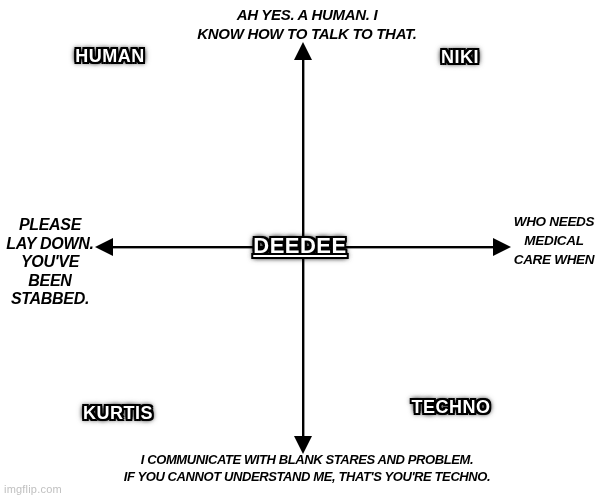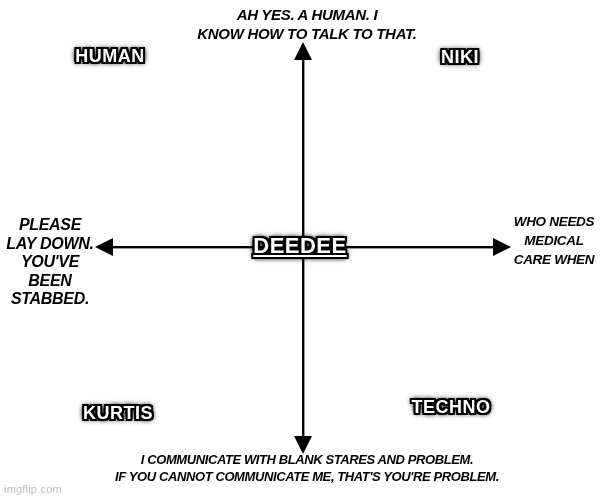--- a/index.html
+++ b/index.html
@@ -86,21 +86,21 @@
   </div>
 
   <div class="pole pole-right">
     <div>WHO NEEDS</div>
     <div>MEDICAL</div>
     <div>CARE WHEN</div>
   </div>
 
   <div class="pole pole-bottom">
     <div>I COMMUNICATE WITH BLANK STARES AND PROBLEM.</div>
-    <div>IF YOU CANNOT COMMUNICATE ME, THAT'S YOU'RE PROBLEM.</div>
+    <div>IF YOU CANNOT UNDERSTAND ME, THAT'S YOU'RE TECHNO.</div>
   </div>
 
   <div class="name name-top-left">HUMAN</div>
   <div class="name name-top-right">NIKI</div>
   <div class="name name-center">DEEDEE</div>
   <div class="name name-bottom-left">KURTIS</div>
   <div class="name name-bottom-right">TECHNO</div>
 
   <div class="watermark">imgflip.com</div>
 

